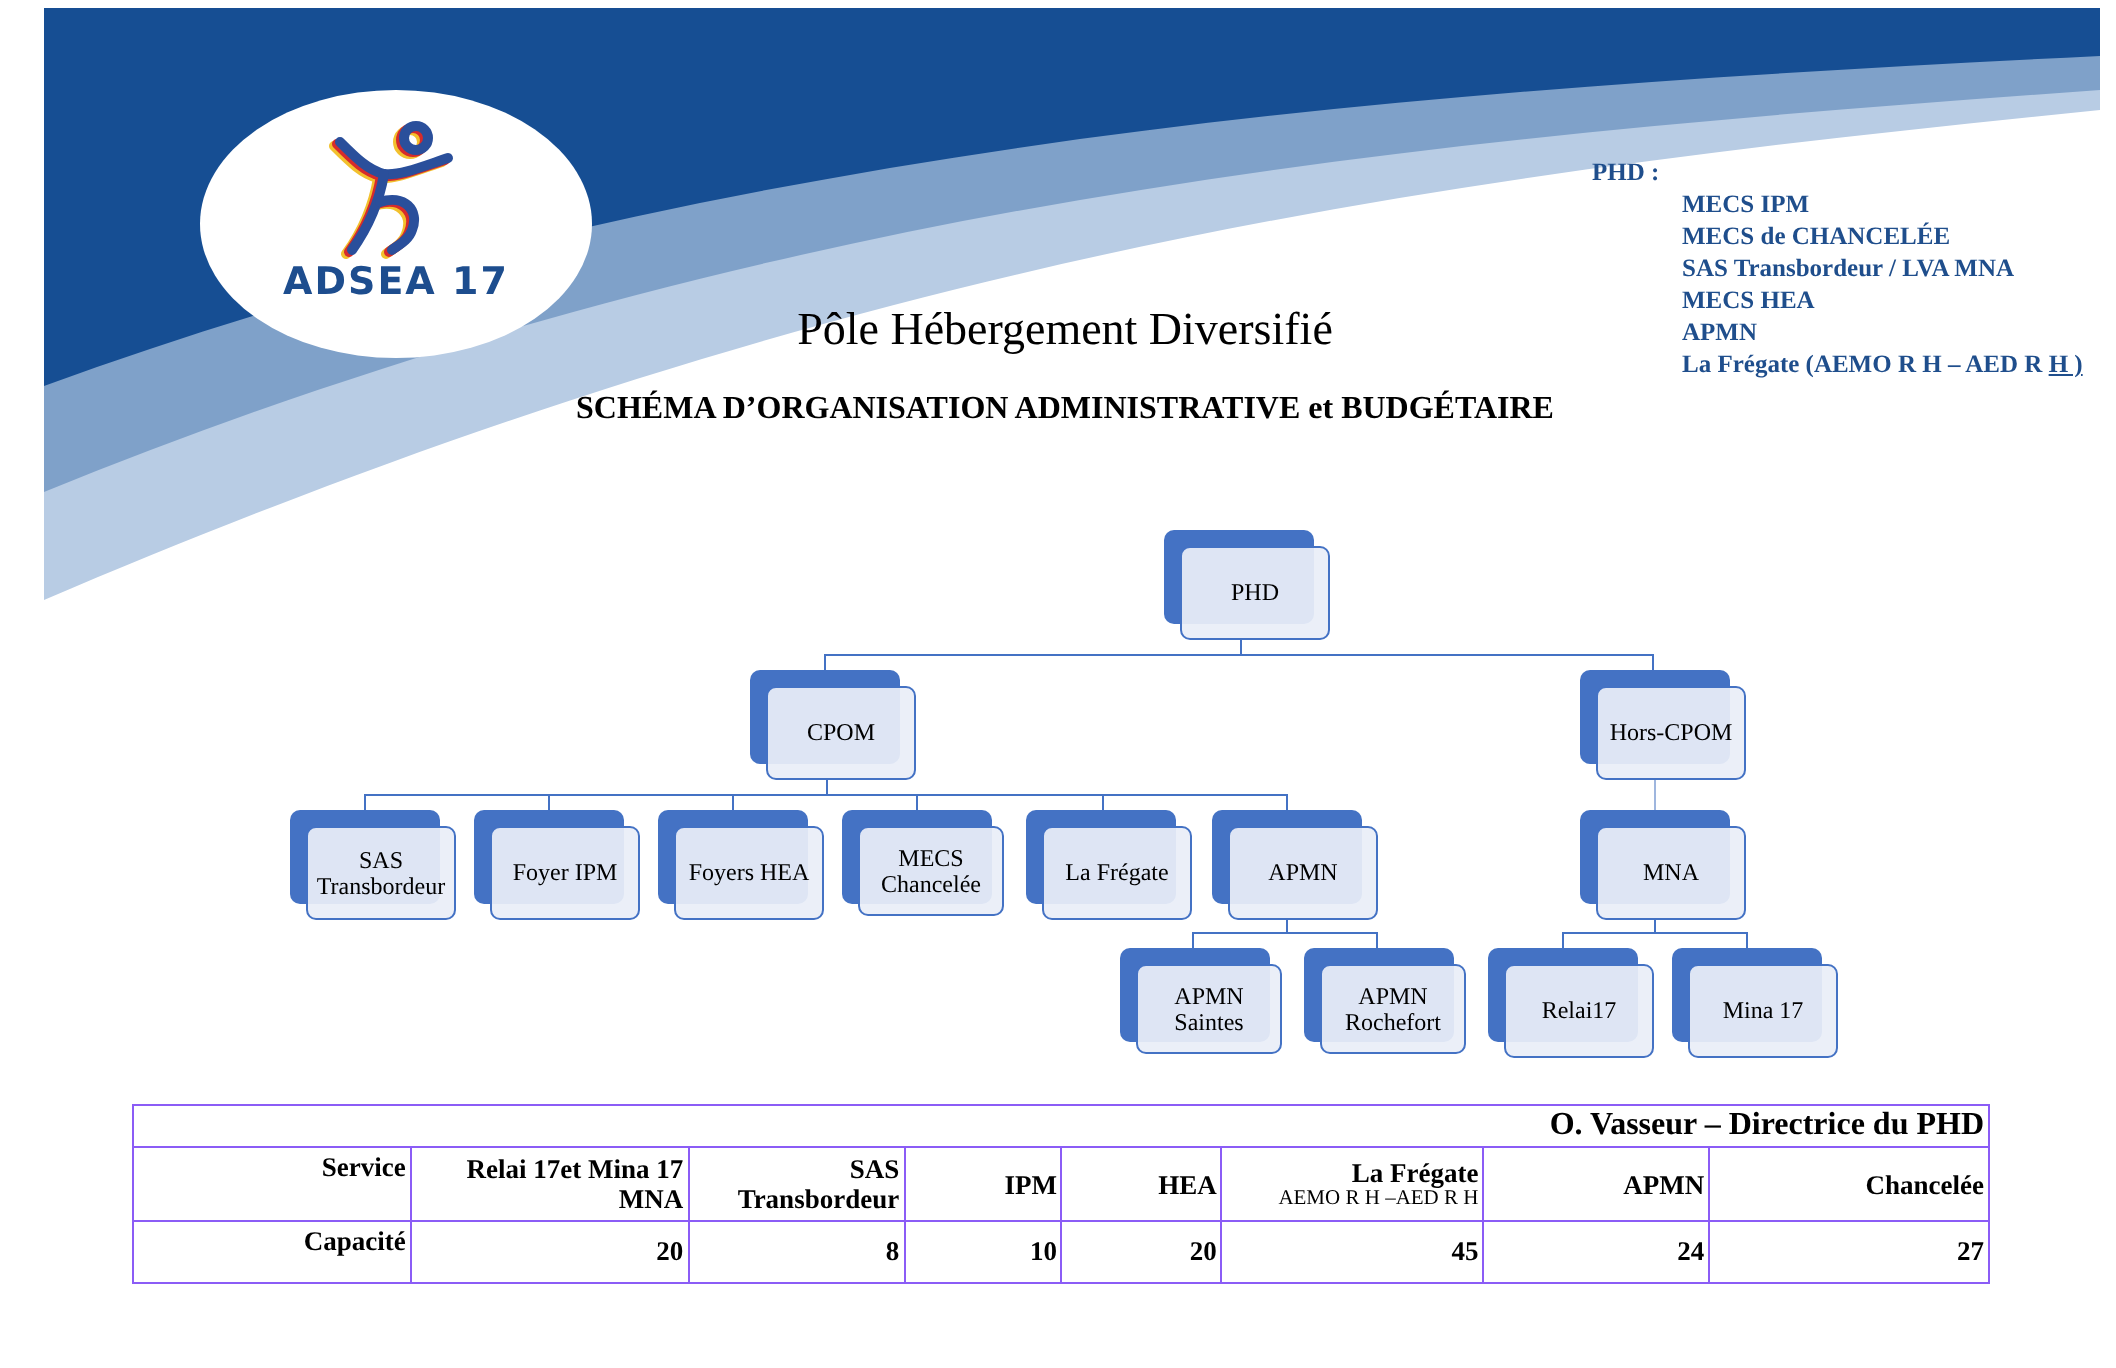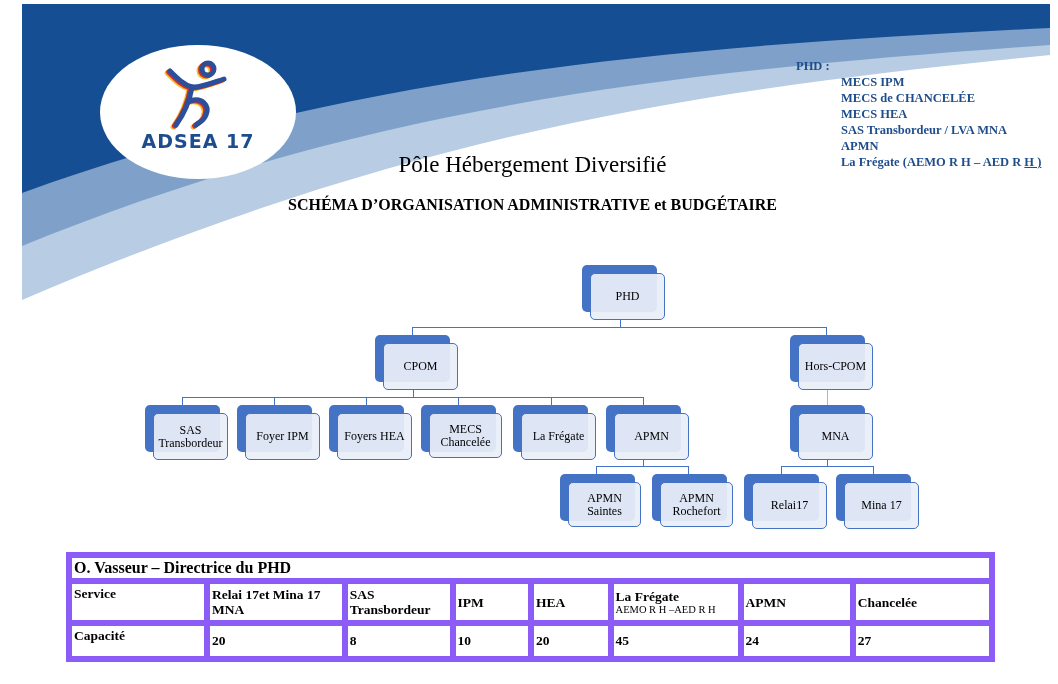--- a/index.html
+++ b/index.html
@@ -19,41 +19,41 @@
 
   
   #main-title { position: absolute; left: 300px; top: 152px; width: 465px; text-align: center;
                 font-size: 23px; font-weight: normal; }
   #sub-title { position: absolute; left: 200px; top: 196px; width: 665px; text-align: center;
                font-size: 16px; font-weight: bold; }
 
   
   #phd-list { position: absolute; left: 796px; top: 58px; color: #1f4e8c; font-weight: bold;
               font-size: 12.5px; line-height: 16px; }
-  #phd-list .lbl { display: block; }
+  #phd-list .lbl { display: block; margin-top: 20px; }
   #phd-list ul { list-style: none; margin: 0; padding: 0 0 0 45px; }
   #phd-list li { white-space: nowrap; }
   #phd-list u { text-decoration: underline; }
 
   
   .node { position: absolute; width: 83px; height: 64px; }
   .node .back { position: absolute; left: 0; top: 0; width: 75px; height: 47px;
                 background: #4472c4; border-radius: 5px; }
   .node .front { position: absolute; left: 8px; top: 8px; width: 73px; height: 45px;
                  background: rgba(233, 238, 248, 0.93); border: 1px solid #4472c4;
                  border-radius: 5px; display: flex; align-items: center; justify-content: center;
                  text-align: center; font-size: 12px; line-height: 13px; color: #000; }
   .line { position: absolute; background: #4472c4; }
   .hline { height: 1px; }
   .vline { width: 1px; }
 
   
   #cap-table { position: absolute; left: 66px; top: 552px; width: 929px; border-collapse: collapse;
                font-weight: bold; font-size: 13.5px; }
-  #cap-table td { border: 6px solid #8b5cf6; text-align: left; vertical-align: middle; padding: 0 2px; }
+  #cap-table td { border: 1px solid #8b5cf6; text-align: right; vertical-align: middle; padding: 0 2px; }
   #cap-table .title-cell { font-size: 16px; height: 20px; }
   #cap-table .hdr td { height: 34px; line-height: 15px; }
   #cap-table .val td { height: 28px; }
   #cap-table .small { font-size: 10.5px; font-weight: normal; display: block; line-height: 11px; }
 </style>
 </head>
 <body>
 
 <svg id="banner" viewBox="0 0 1058 310" width="1058" height="310">
   <path d="M22,4 L1050,4 L1050,55 C 700,90 420,130 22,300 Z" fill="#b8cce4"></path>
@@ -88,22 +88,22 @@
 </div>
 
 <div id="main-title">Pôle Hébergement Diversifié</div>
 <div id="sub-title">SCHÉMA D’ORGANISATION ADMINISTRATIVE et BUDGÉTAIRE</div>
 
 <div id="phd-list">
   <span class="lbl">PHD :</span>
   <ul>
     <li>MECS IPM</li>
     <li>MECS de CHANCELÉE</li>
+    <li>SAS Transbordeur / LVA MNA</li>
     <li>MECS HEA</li>
-    <li>SAS Transbordeur / LVA MNA</li>
     <li>APMN</li>
     <li><span>La Frégate (AEMO R H – AED R </span><u>H )</u></li>
   </ul>
 </div>
 
 <div>
 
   <div class="line vline" style="left:620px; top:320px; height:7px;"></div>
   <div class="line hline" style="left:412px; top:327px; width:415px;"></div>
   <div class="line vline" style="left:412px; top:327px; height:8px;"></div>

